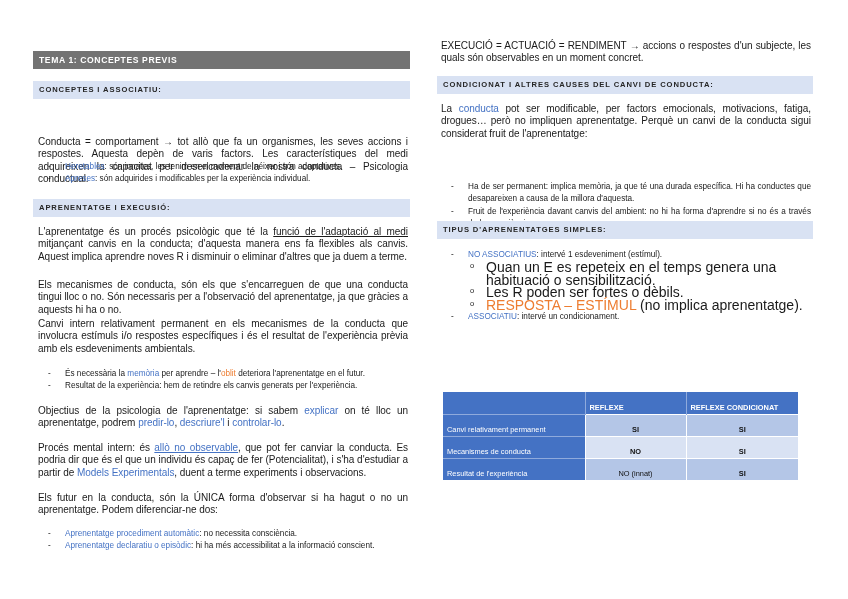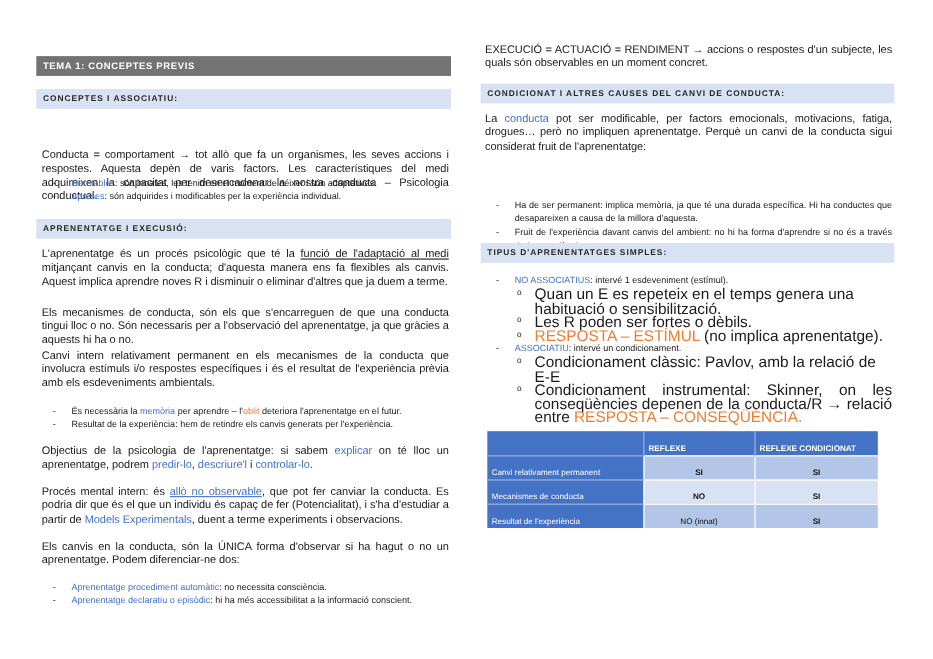--- a/index.html
+++ b/index.html
@@ -64,21 +64,21 @@
 
   <ul class="abs dash" style="left:20px; top:368px; width:388px;">
     <li><span>És necessària la </span><span class="blue">memòria</span><span> per aprendre – l'</span><span class="orange">oblit</span><span> deteriora l'aprenentatge en el futur.</span></li>
     <li><span>Resultat de la experiència: hem de retindre els canvis generats per l'experiència.</span></li>
   </ul>
 
   <p class="abs p" style="left:38px; top:405px; width:370px;"><span>Objectius de la psicologia de l'aprenentatge: si sabem </span><span class="blue">explicar</span><span> on té lloc un aprenentatge, podrem </span><span class="blue">predir-lo</span><span>, </span><span class="blue">descriure'l</span><span> i </span><span class="blue">controlar-lo</span><span>.</span></p>
 
   <p class="abs p" style="left:38px; top:442px; width:370px;"><span>Procés mental intern: és </span><span class="blue u">allò no observable</span><span>, que pot fer canviar la conducta. Es podria dir que és el que un individu és capaç de fer (Potencialitat), i s'ha d'estudiar a partir de </span><span class="blue">Models Experimentals</span><span>, duent a terme experiments i observacions.</span></p>
 
-  <p class="abs p" style="left:38px; top:492px; width:370px;">Els canvis en la conducta, són la ÚNICA forma d'observar si ha hagut o no un aprenentatge. Podem diferenciar-ne dos:</p>
+  <p class="abs p" style="left:38px; top:492px; width:370px;">Els futur en la conducta, són la ÚNICA forma d'observar si ha hagut o no un aprenentatge. Podem diferenciar-ne dos:</p>
 
   <ul class="abs dash" style="left:20px; top:528px; width:388px;">
     <li><span class="blue">Aprenentatge procediment automàtic</span><span>: no necessita consciència.</span></li>
     <li><span class="blue">Aprenentatge declaratiu o episòdic</span><span>: hi ha més accessibilitat a la informació conscient.</span></li>
   </ul>
 
   <p class="abs p" style="left:441px; top:40px; width:370px;">EXECUCIÓ = ACTUACIÓ = RENDIMENT → accions o respostes d'un subjecte, les quals són observables en un moment concret.</p>
 
   <div class="abs sec-bar" style="left:437px; top:76px; width:376px;">CONDICIONAT I ALTRES CAUSES DEL CANVI DE CONDUCTA:</div>
 
@@ -96,24 +96,20 @@
       <li><span class="blue">NO ASSOCIATIUS</span><span>: intervé 1 esdeveniment (estímul).</span></li>
     </ul>
     <ul class="circ">
       <li>Quan un E es repeteix en el temps genera una habituació o sensibilització.</li>
       <li>Les R poden ser fortes o dèbils.</li>
       <li><span class="orange">RESPOSTA – ESTÍMUL</span><span> (no implica aprenentatge).</span></li>
     </ul>
     <ul class="dash">
       <li><span class="blue">ASSOCIATIU</span><span>: intervé un condicionament.</span></li>
     </ul>
-    <ul class="circ">
-      <li>Condicionament clàssic: Pavlov, amb la relació de E-E</li>
-      <li style="text-align:justify;"><span>Condicionament instrumental: Skinner, on les conseqüències depenen de la conducta/R → relació entre </span><span class="orange">RESPOSTA – CONSEQÜÈNCIA.</span></li>
-    </ul>
   </div>
 
   <table class="cmp">
     <tbody>
         <tr>
       <th style="width:142px;"></th>
       <th style="width:101px;">REFLEXE</th>
       <th style="border-right:none;">REFLEXE CONDICIONAT</th>
     </tr>
     <tr class="odd">

